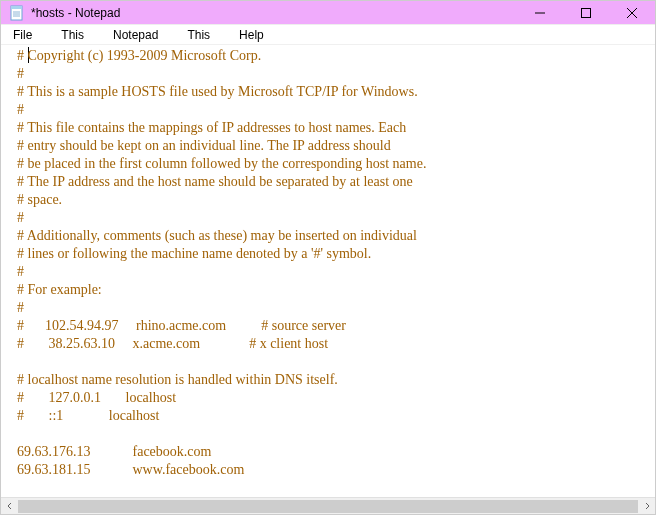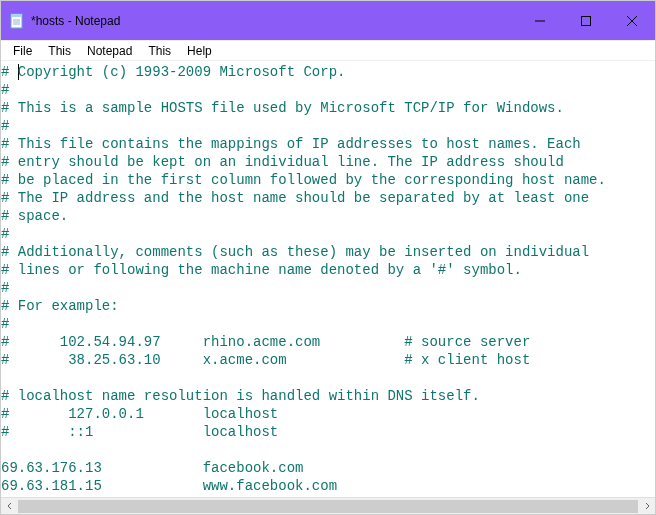--- a/index.html
+++ b/index.html
@@ -8,24 +8,24 @@
       font-size: 12px;
       background: #fff;
       width: 656px;
       height: 515px;
       overflow: hidden;
       display: flex;
       flex-direction: column;
       border: 1px solid #ccc;
     }
     .titlebar {
-      height: 40px;
+      height: 24px;
       display: flex;
       align-items: center;
-      background: #8b5cf6;
+      background: #f0abfc;
       border-bottom: 1px solid #eee;
     }
     .titlebar .app-icon {
       width: 16px;
       height: 16px;
       margin: 0 6px 0 8px;
       display: flex;
       align-items: center;
       justify-content: center;
     }
@@ -43,36 +43,36 @@
       justify-content: center;
       color: #000;
     }
     .menubar {
       height: 20px;
       display: flex;
       align-items: center;
       padding: 0 4px;
       background: #fff;
       border-bottom: 1px solid #f0f0f0;
-      gap: 0;
+      gap: 13px;
     }
     .menu-item {
       padding: 2px 8px;
       color: #000;
       font-size: 12px;
     }
     .editor {
       flex: 1;
-      font-family: Liberation Mono, monospace;
+      font-family: Liberation Serif, serif;
       font-size: 14px;
       line-height: 18px;
-      padding: 2px 0;
+      padding: 2px 16px;
       white-space: pre;
       overflow: auto;
-      color: #0f766e;
+      color: #a16207;
       position: relative;
     }
     .editor .caret {
       display: inline-block;
       width: 1px;
       height: 16px;
       background: #000;
       vertical-align: text-bottom;
       margin-right: -1px;
     }

